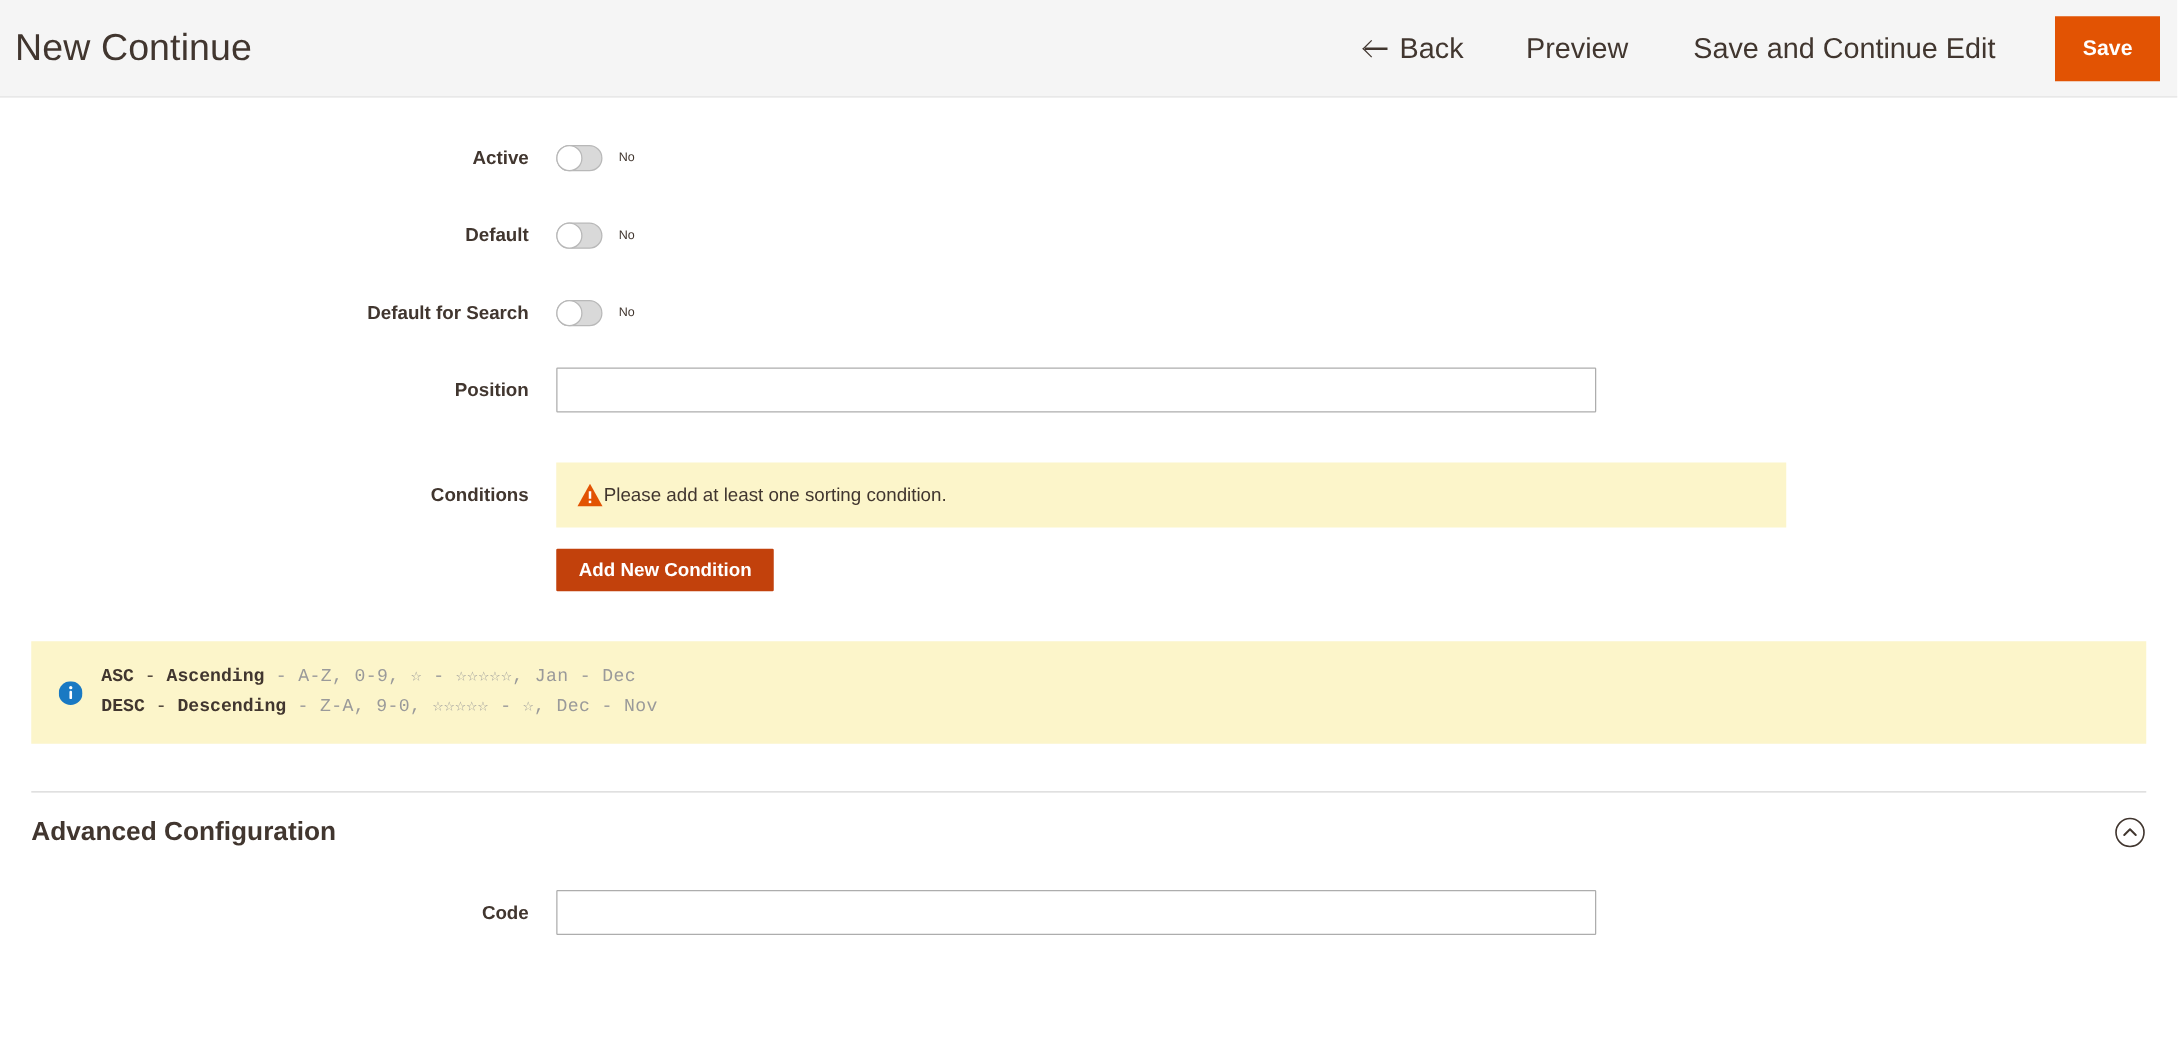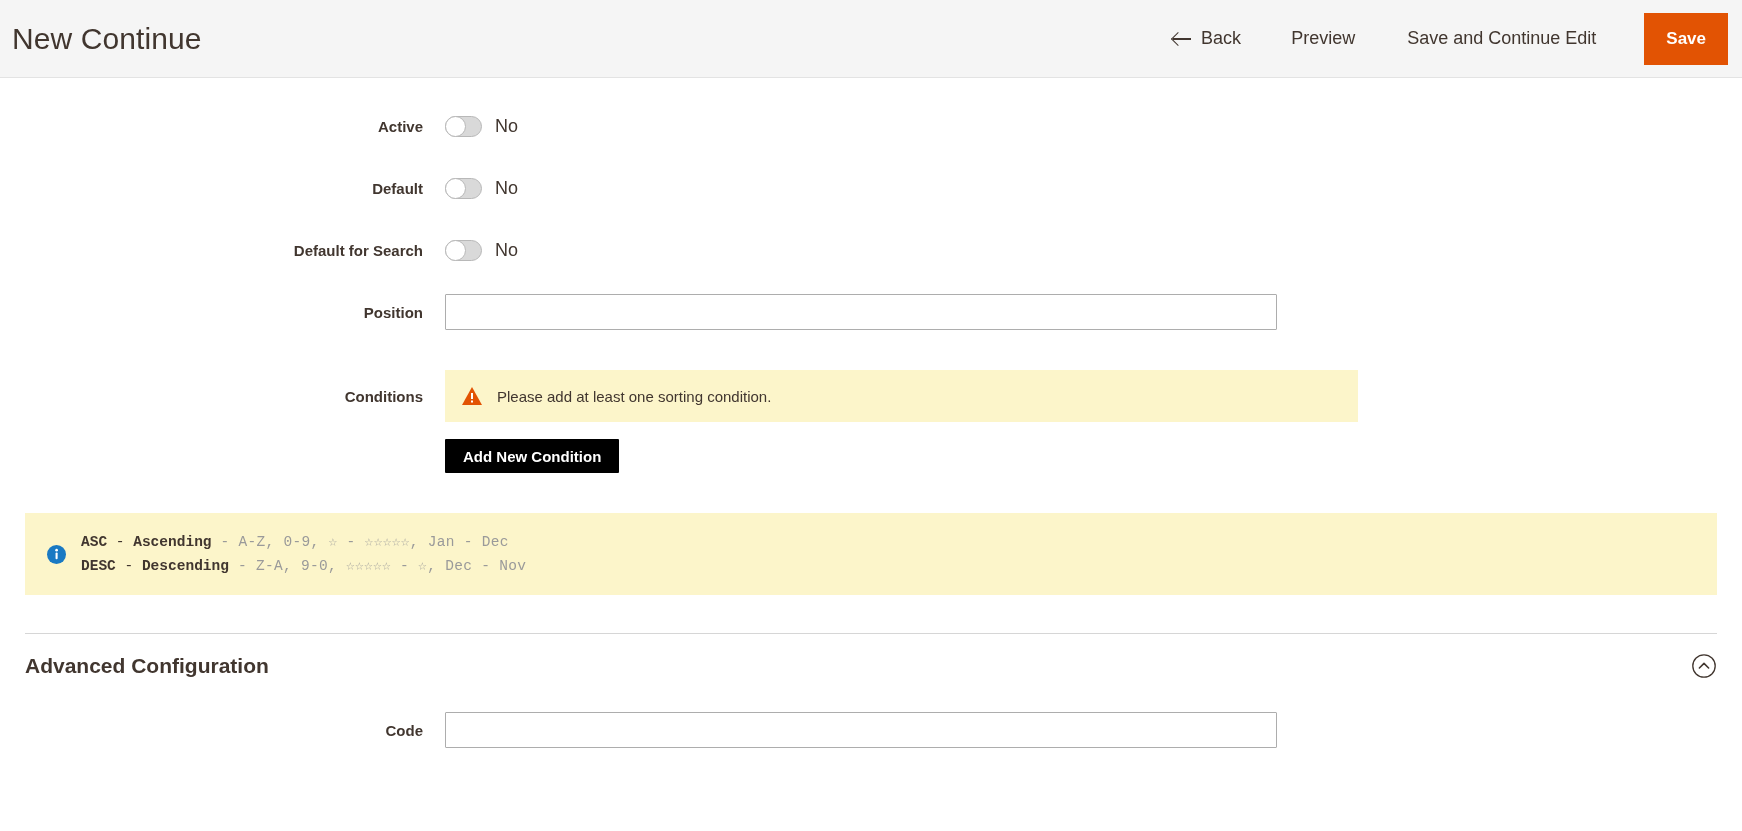--- a/index.html
+++ b/index.html
@@ -36,21 +36,21 @@
     align-items: stretch;
     height: 100%;
   }
   .hdr-btn {
     display: flex;
     align-items: center;
     gap: 9px;
     background: none;
     border: none;
     font-family: inherit;
-    font-size: 18px;
+    font-size: 23px;
     color: #41362f;
     cursor: pointer;
     padding: 0 26px;
     white-space: nowrap;
     height: 100%;
   }
   .hdr-btn.back { padding-left: 20px; padding-right: 24px; }
   .back-arrow {
     display: inline-block;
     width: 19px;
@@ -158,45 +158,44 @@
     left: -1px;
     top: -1px;
     width: 21px;
     height: 21px;
     border-radius: 50%;
     background: #ffffff;
     border: 1px solid #b8b8b8;
   }
   .toggle-text {
     margin-left: 13px;
-    font-size: 18px;
+    font-size: 10px;
     color: #41362f;
   }
 
   
   .row-conditions { margin-top: 14px; }
   .row-conditions .field-label { height: 36px; padding-top: 0; align-items: flex-start; padding-top: 18px; }
   .warn-box {
-    width: 913px;
+    width: 984px;
     background: #fdf0d5;
     background: #fcf5ca;
     min-height: 52px;
     display: flex;
     align-items: center;
     padding: 13px 16px;
-    gap: 14px;
   }
   .warn-icon { flex: none; width: 22px; height: 20px; display: block; }
   .warn-text {
     font-size: 15px;
     color: #41362f;
   }
   .add-cond-btn {
     margin-top: 17px;
-    background: #000000;
+    background: #c2410c;
     color: #ffffff;
     border: none;
     font-family: inherit;
     font-size: 15px;
     font-weight: 700;
     padding: 0 18px;
     height: 34px;
     cursor: pointer;
     border-radius: 1px;
   }

